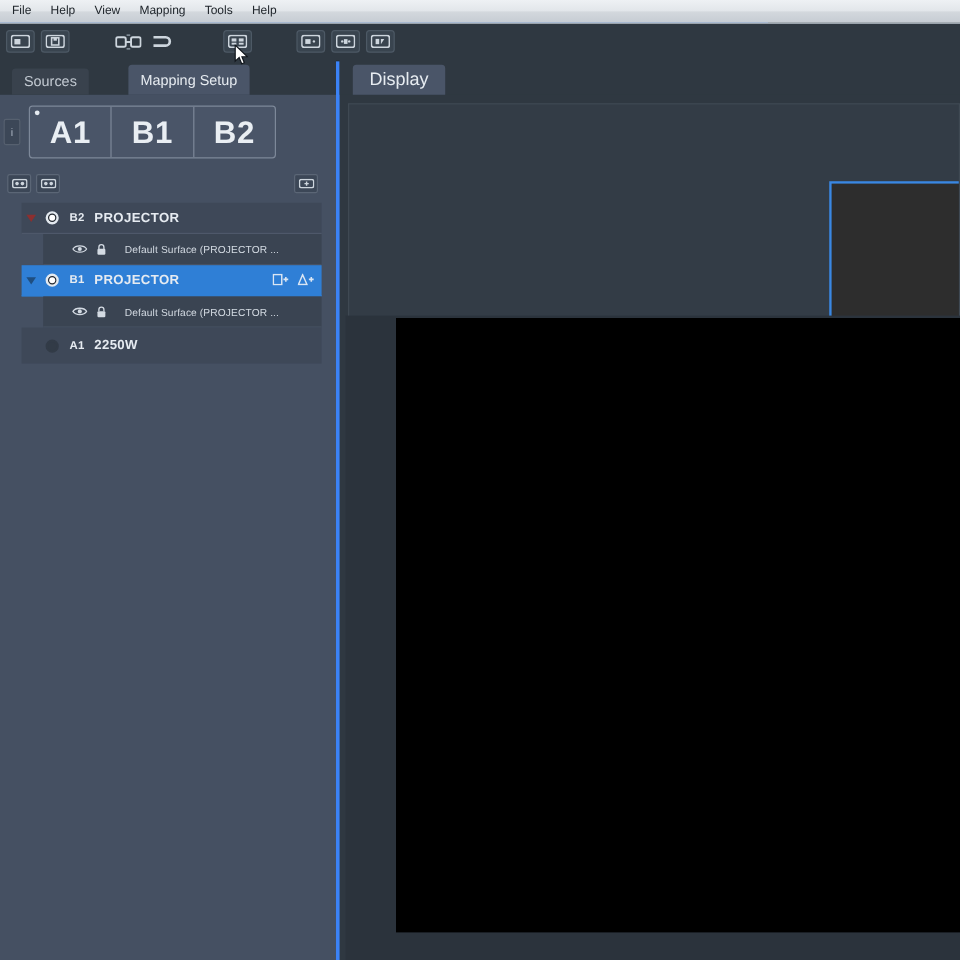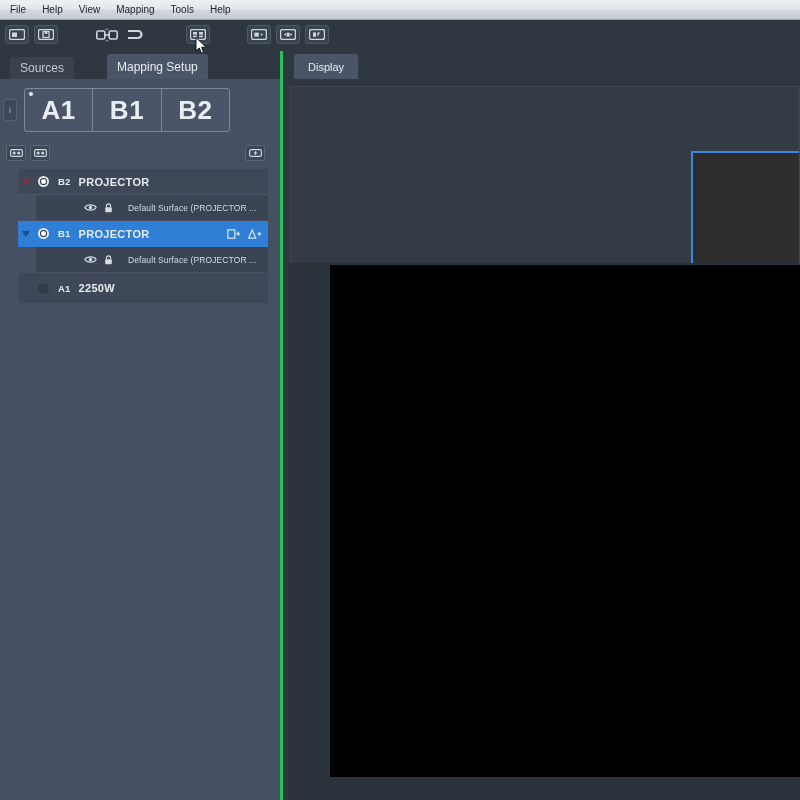--- a/index.html
+++ b/index.html
@@ -11,21 +11,21 @@
     width: 800px;
     height: 800px;
     overflow: hidden;
     font-family: "Liberation Sans", sans-serif;
     -webkit-font-smoothing: antialiased;
   }
   .app {
     position: relative;
     width: 640px;
     height: 800px;
-    background: #22c55e;
+    background: #3b82f6;
   }
 
   
   .menubar {
     position: absolute;
     left: 0; top: 0;
     width: 800px;
     height: 20px;
     background: linear-gradient(to bottom, #eef1f4 0%, #e2e6ea 48%, #d3d8dd 52%, #c6ccd3 100%);
     border-bottom: 1px solid #9aa3ac;
@@ -201,21 +201,20 @@
   }
   .tree-row.group.selected {
     background: #2f7fd6;
     border-bottom: 1px solid #2f7fd6;
   }
   .tree-row.child {
     background: #3a4452;
     border-bottom: 1px solid #475162;
     margin-left: 18px;
     width: 232px;
-    padding-left: 24px;
   }
   .tree-row.plain {
     background: #3e4858;
   }
   .disclose {
     width: 16px;
     display: flex;
     align-items: center;
     justify-content: center;
     flex: none;
@@ -302,21 +301,21 @@
     width: 517px;
     height: 29px;
     background: #2f3841;
   }
   .tab-display {
     position: absolute;
     left: 11px; top: 4px;
     height: 25px;
     background: #4a5568;
     color: #e7ecf1;
-    font-size: 11px;
+    font-size: 15px;
     display: flex;
     align-items: center;
     justify-content: center;
     padding: 0 14px;
     border-radius: 3px 3px 0 0;
     box-sizing: border-box;
   }
   .preview-area {
     position: absolute;
     left: 7px; top: 36px;

